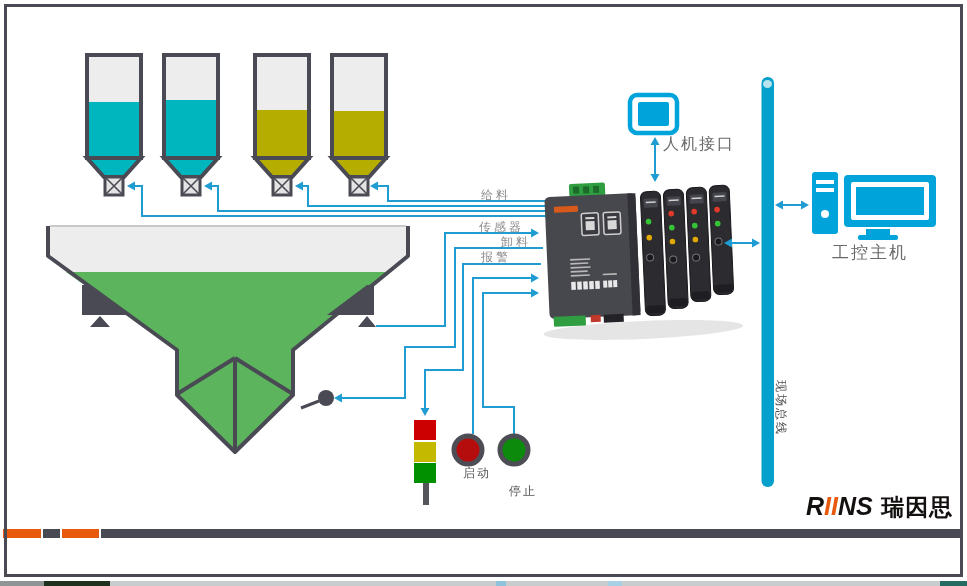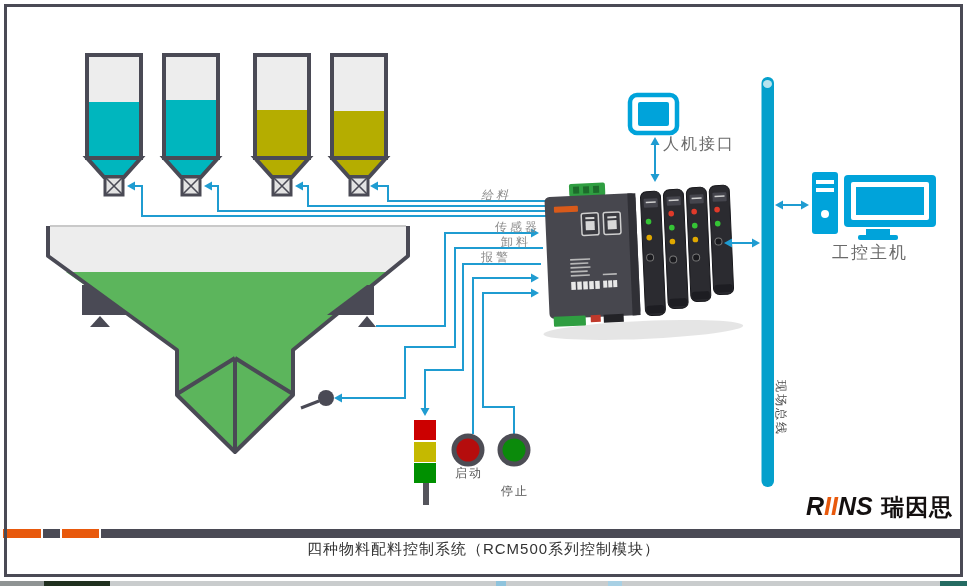--- a/index.html
+++ b/index.html
@@ -2,21 +2,21 @@
 <html><head>
 <meta charset="utf-8">
 <style>
   html,body{margin:0;padding:0;background:#fff;}
   .canvas{position:relative;width:967px;height:586px;background:#ffffff;overflow:hidden;
           font-family:"Liberation Sans","DejaVu Sans",sans-serif;}
   .frame{position:absolute;left:4px;top:4px;right:4px;bottom:9px;border:3px solid #4a4a55;pointer-events:none;}
   svg.art{position:absolute;left:0;top:0;}
   .lbl{position:absolute;font-size:12px;color:#8a8a8a;letter-spacing:3px;white-space:nowrap;line-height:1;}
   .cap{position:absolute;font-size:16px;color:#6a6a6a;letter-spacing:2px;white-space:nowrap;line-height:1;}
-  .btn-lbl{position:absolute;font-size:12px;color:#555;letter-spacing:2px;white-space:nowrap;line-height:1;}
+  .btn-lbl{position:absolute;font-size:12px;color:#555;letter-spacing:2px;white-space:nowrap;line-height:1;margin-left:8px;}
   .bus-lbl{position:absolute;left:750px;top:402px;width:62px;text-align:center;font-size:12px;color:#4a4a4a;
            letter-spacing:2px;transform:rotate(90deg);line-height:1;}
   .title{position:absolute;left:0;right:0;top:540px;text-align:center;font-size:15px;color:#333;letter-spacing:1px;}
   .logo{position:absolute;left:806px;top:492px;white-space:nowrap;}
   .logo .latin{font-style:italic;font-weight:bold;font-size:25px;color:#141010;letter-spacing:0px;}
   .logo .ii{color:#e8590c;}
   .logo .cn{font-weight:bold;font-size:23px;color:#141010;margin-left:4px;letter-spacing:1px;text-align:center;}
   .bar{position:absolute;height:9px;top:529px;}
   .b-or{background:#e8590c;}
   .b-dk{background:#4a4a55;}
@@ -254,38 +254,37 @@
       <rect x="816" y="188" width="18" height="4" fill="#ffffff"></rect>
       <circle cx="825" cy="214" r="4" fill="#ffffff"></circle>
       <rect x="844" y="175" width="92" height="52" rx="4" fill="#00a3da"></rect>
       <rect x="851" y="182" width="78" height="38" rx="2" fill="#ffffff"></rect>
       <rect x="856" y="187" width="68" height="28" fill="#00a3da"></rect>
       <rect x="866" y="229" width="24" height="6" fill="#00a3da"></rect>
       <rect x="858" y="235" width="40" height="5" rx="2" fill="#00a3da"></rect>
     </g>
   </svg>
 
-  <div class="lbl" style="left:481px;top:189px;font-style:italic;">给料</div>
-  <div class="lbl" style="left:479px;top:221px;margin-left:16px;">传感器</div>
+  <div class="lbl" style="left:481px;top:189px;">给料</div>
+  <div class="lbl" style="left:479px;top:221px;">传感器</div>
   <div class="lbl" style="left:481px;top:236px;margin-left:20px;">卸料</div>
   <div class="lbl" style="left:481px;top:251px;">报警</div>
 
   <div class="cap" style="left:663px;top:136px;">人机接口</div>
   <div class="cap" style="left:832px;top:244px;font-size:17px;">工控主机</div>
   <div class="bus-lbl">现场总线</div>
 
   <div class="btn-lbl" style="left:455px;top:467px;">启动</div>
   <div class="btn-lbl" style="left:501px;top:485px;">停止</div>
 
   <div class="bar b-or" style="left:3px;width:38px;"></div>
   <div class="bar b-dk" style="left:43px;width:17px;"></div>
   <div class="bar b-or" style="left:62px;width:37px;"></div>
   <div class="bar b-dk" style="left:101px;width:859px;"></div>
 
-  <div class="title">四种物料配料控制系统（RCM500系列控制模块）</div>
 
   <div class="logo">
     <span class="latin">R</span><span class="latin ii">II</span><span class="latin">NS</span>
     <span class="cn">瑞因思</span>
   </div>
 
   <div class="strip" style="left:0;width:967px;background:#c9cccd;"></div>
   <div class="strip" style="left:0;width:44px;background:#8f9494;"></div>
   <div class="strip" style="left:44px;width:66px;background:#20301f;"></div>
   <div class="strip" style="left:496px;width:10px;background:#8fc3dc;"></div>

